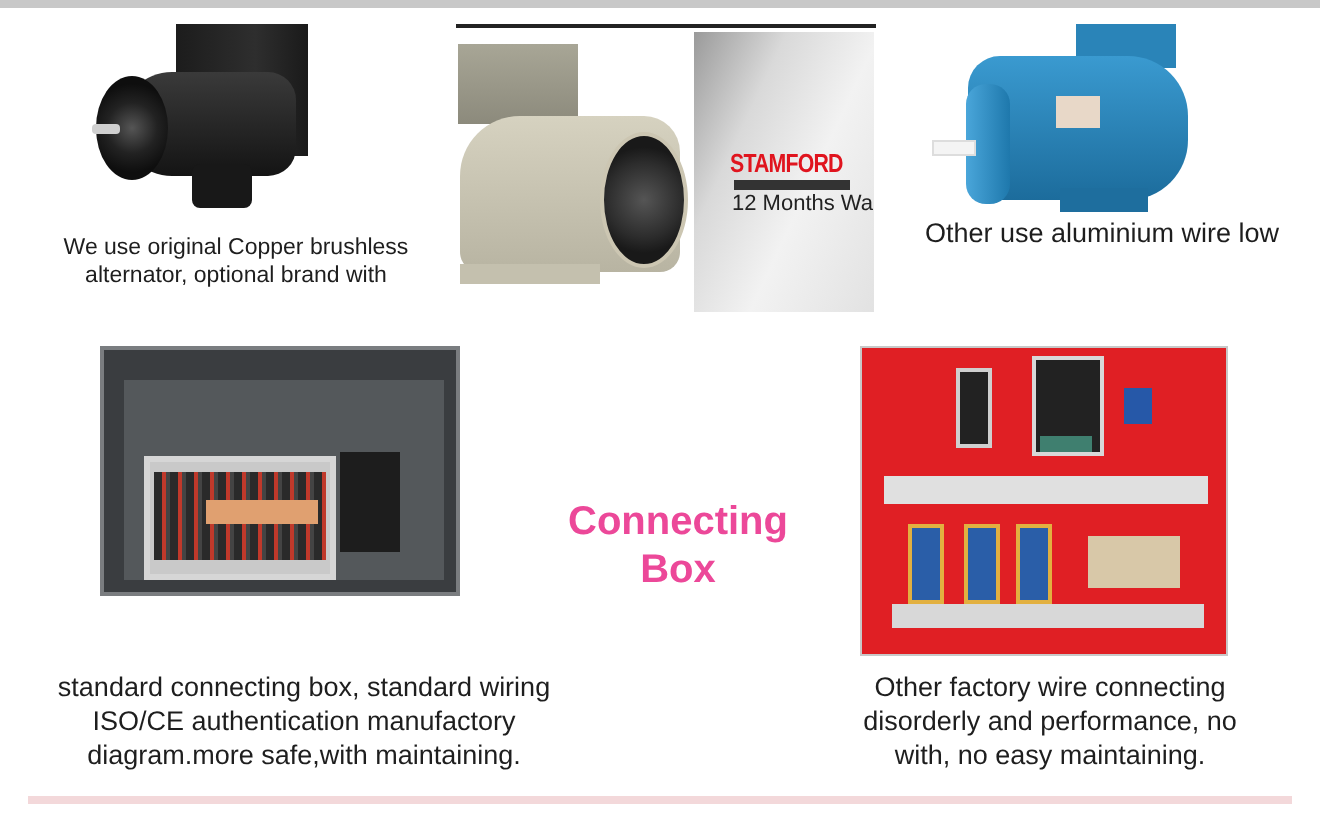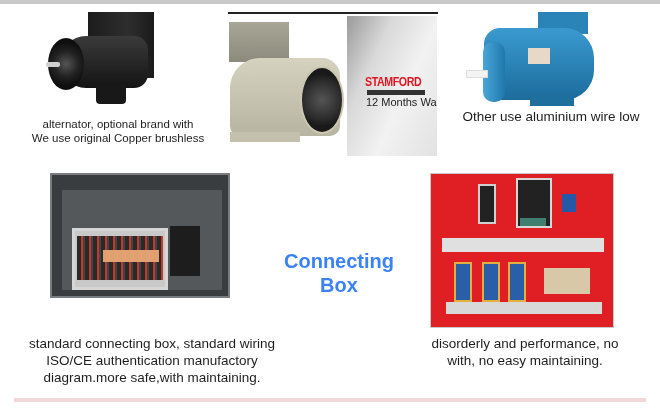--- a/index.html
+++ b/index.html
@@ -52,38 +52,38 @@
     .cab-red { left: 430px; top: 173px; width: 182px; height: 153px; background: #e01f24; border: 1px solid #c8c8c8; }
     .red-rail1 { left: 442px; top: 238px; width: 162px; height: 14px; background: #e0e0e0; }
     .red-rail2 { left: 446px; top: 302px; width: 156px; height: 12px; background: #d8d8d8; }
     .red-avr { left: 516px; top: 178px; width: 32px; height: 46px; background: #222; border: 2px solid #d8d8d8; }
     .red-avr-term { left: 520px; top: 218px; width: 26px; height: 8px; background: #3f7f6f; }
     .red-slot { left: 478px; top: 184px; width: 14px; height: 36px; background: #222; border: 2px solid #cfcfcf; }
     .red-relay { left: 562px; top: 194px; width: 14px; height: 18px; background: #2658a8; }
     .red-fuse { width: 14px; height: 36px; background: #2a5ea8; border: 2px solid #e2b040; top: 262px; }
     .red-trans { left: 544px; top: 268px; width: 46px; height: 26px; background: #d8c8a8; }
 
-    .connect-title { left: 268px; top: 249px; width: 142px; text-align: center; font-size: 20px; font-weight: bold; line-height: 24px; color: #3b82f6; }
+    .connect-title { left: 268px; top: 249px; width: 142px; text-align: center; font-size: 20px; font-weight: bold; line-height: 24px; color: #ec4899; }
 
     .bottom-line { left: 14px; top: 398px; width: 632px; height: 4px; background: #f3d8da; }
   </style>
 </head>
 <body>
 
 <div class="topbar"></div>
 
 <div>
   <div class="abs alt-black-rear"></div>
   <div class="abs alt-black-body"></div>
   <div class="abs alt-black-foot"></div>
   <div class="abs alt-black-face"></div>
   <div class="abs alt-black-shaft"></div>
   <div class="caption" style="left:6px; top:117px; width:224px;">
+    <div>We use original Copper brushless</div>
     <div>alternator, optional brand with</div>
-    <div>We use original Copper brushless</div>
   </div>
 </div>
 
 <div>
   <div class="abs p2-line"></div>
   <div class="abs p2-card"></div>
   <div class="abs alt-beige-top"></div>
   <div class="abs alt-beige-body"></div>
   <div class="abs alt-beige-face"></div>
   <div class="abs alt-beige-foot"></div>
@@ -129,18 +129,19 @@
   <div class="abs red-avr"></div>
   <div class="abs red-avr-term"></div>
   <div class="abs red-relay"></div>
   <div class="abs red-rail1"></div>
   <div class="abs red-fuse" style="left:454px;"></div>
   <div class="abs red-fuse" style="left:482px;"></div>
   <div class="abs red-fuse" style="left:508px;"></div>
   <div class="abs red-trans"></div>
   <div class="abs red-rail2"></div>
   <div class="caption2" style="left:408px; top:335px; width:234px;">
+    <div>Other factory wire connecting</div>
     <div>disorderly and performance, no</div>
     <div>with, no easy maintaining.</div>
   </div>
 </div>
 
 <div class="abs bottom-line"></div>
 
 </body></html>

